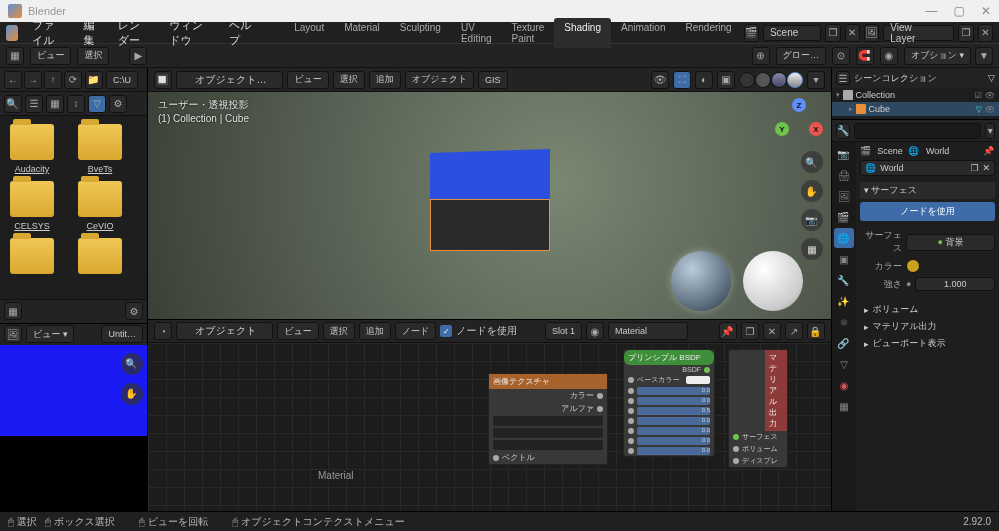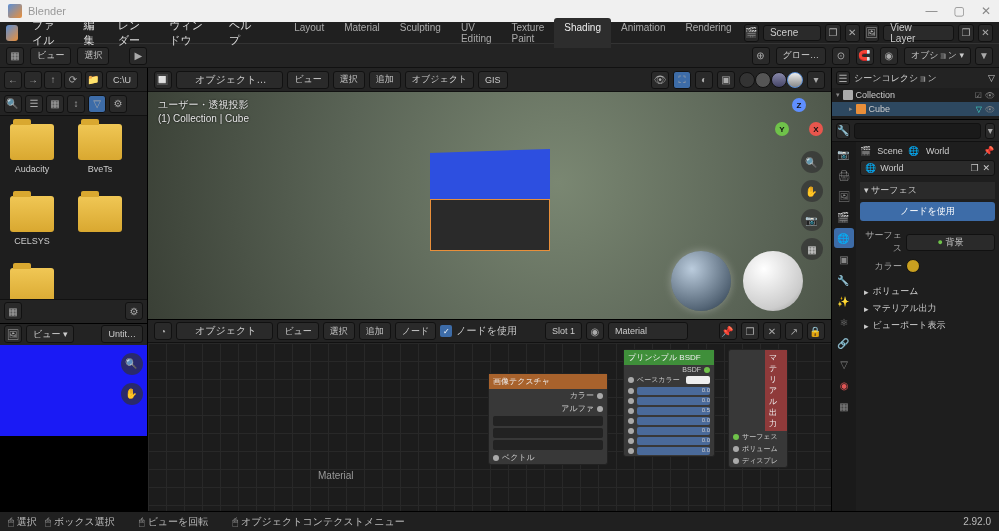--- a/index.html
+++ b/index.html
@@ -34,21 +34,21 @@
 
 .main-layout { display: flex; height: calc(100% - 68px - 20px); }
 .left-panel { width: 148px; background: #1e1e1e; display: flex; flex-direction: column; border-right: 1px solid #000; }
 .center-panel { flex: 1; display: flex; flex-direction: column; min-width: 0; }
 .right-panel { width: 168px; background: #1e1e1e; display: flex; border-left: 1px solid #000; }
 
 
 .fb-header { height: 24px; background: #232323; border-bottom: 1px solid #111; display: flex; align-items: center; padding: 0 4px; gap: 3px; }
 .fb-nav { display:flex; gap:2px; }
 .fb-header2 { height: 24px; background: #232323; border-bottom: 1px solid #111; display: flex; align-items: center; padding: 0 4px; gap: 3px; }
-.fb-body { flex: 1; padding: 8px 6px; display: flex; flex-wrap: wrap; gap: 22px 16px; align-content: flex-start; overflow: hidden; }
+.fb-body { flex: 1; padding: 8px 6px; display: flex; flex-wrap: wrap; gap: 7px 16px; align-content: flex-start; overflow: hidden; text-decoration: underline; }
 .folder { width: 52px; display: flex; flex-direction: column; align-items: center; gap: 4px; }
 .folder-icon { width: 44px; height: 36px; background: linear-gradient(#f0c755,#d9a830); border-radius: 3px; position: relative; }
 .folder-icon::before { content:''; position:absolute; top:-5px; left:3px; width:18px; height:6px; background:#d9a830; border-radius:2px 2px 0 0; }
 .folder-label { font-size: 9px; color: #ccc; text-align: center; white-space: nowrap; overflow: hidden; text-overflow: ellipsis; width: 100%; }
 .fb-footer { height: 24px; background: #232323; border-top: 1px solid #111; display: flex; align-items: center; padding: 0 4px; gap: 3px; }
 
 
 .viewport-header { height: 24px; background: #232323; display: flex; align-items: center; padding: 0 6px; gap: 4px; border-bottom: 1px solid #111; }
 .viewport { flex: 1; position: relative; background: radial-gradient(circle at 60% 40%, #7a8772 0%, #5a6456 50%, #3a4036 100%); min-height: 200px; }
 .vp-overlay-text { position: absolute; top: 6px; left: 10px; color: #e6e6e6; text-shadow: 0 0 2px #000; font-size: 10px; line-height: 1.4; }
@@ -72,21 +72,21 @@
   linear-gradient(#282828 1px, transparent 1px),
   linear-gradient(90deg, #282828 1px, transparent 1px);
   background-size: 18px 18px; position: relative; overflow:hidden; }
 .node { position:absolute; background:#383838; border:1px solid #222; border-radius:3px; font-size:8px; }
 .node-hdr { padding:2px 4px; font-size:8px; color:#eee; }
 .node-row { display:flex; align-items:center; padding:1px 4px; gap:3px; }
 .node-socket { width:6px; height:6px; border-radius:50%; background:#aaa; }
 .node1 { left:340px; top:30px; width:120px; }
 .node1 .node-hdr { background:#a8622c; }
 .node2 { left:475px; top:6px; width:92px; }
-.node2 .node-hdr { background:#3f8f3a; }
+.node2 .node-hdr { background:#3f8f3a;border-radius:6px; }
 .node3 { left:580px; top:6px; width:60px; }
 .node3 .node-hdr { background:#8f3a3a;margin-left:36px; }
 .node-label { position:absolute; left:170px; bottom:30px; color:#999; font-size:10px; }
 .uv-bar { height: 22px; background:#232323; display:flex; align-items:center; padding:0 4px; gap:4px; border-top:1px solid #000; }
 .right-main { flex:1; display:flex; flex-direction:column; min-width:0; }
 
 .outliner { background:#1e1e1e; flex:0 0 52px; border-bottom:1px solid #000; }
 .outliner-hdr { height:20px; background:#232323; display:flex; align-items:center; padding:0 4px; gap:4px; font-size:9px; }
 .outliner-row { display:flex; align-items:center; padding:2px 4px; font-size:9px; gap:3px; }
 .outliner-row.sel { background:#2d4860; }
@@ -213,20 +213,24 @@
           <div class="folder-icon"></div>
           <span class="folder-label">Audacity</span>
         </div>
       <div class="folder">
           <div class="folder-icon"></div>
           <span class="folder-label">BveTs</span>
         </div>
       <div class="folder">
           <div class="folder-icon"></div>
           <span class="folder-label">CELSYS</span>
+        </div>
+      <div class="folder">
+          <div class="folder-icon"></div>
+          <span class="folder-label">CeVIO</span>
         </div>
       <div class="folder">
           <div class="folder-icon"></div>
         </div>
       <div class="folder">
           <div class="folder-icon"></div>
         </div>
     </div>
     <div class="fb-footer">
       <span class="icon-btn">▦</span>
@@ -476,20 +480,25 @@
           <div class="panel-title">▾ <span>サーフェス</span></div>
           <div class="use-nodes-btn">ノードを使用</div>
           <div class="prop-row">
             <span class="lbl">サーフェス</span>
             <span class="val"><span style="color:#6fc24a">●</span> <span>背景</span></span>
           </div>
           <div class="prop-row">
             <span class="lbl">カラー</span>
             <span class="color-swatch"></span>
           </div>
+          <div class="prop-row">
+            <span class="lbl">強さ</span>
+            <span style="color:#888">●</span>
+            <span class="val">1.000</span>
+          </div>
           <div style="height:8px"></div>
           <div class="panel-section">▸ <span>ボリューム</span></div>
           <div class="panel-section">▸ <span>マテリアル出力</span></div>
           <div class="panel-section">▸ <span>ビューポート表示</span></div>
         </div>
       </div>
     </div>
   </div>
 </div>
 

